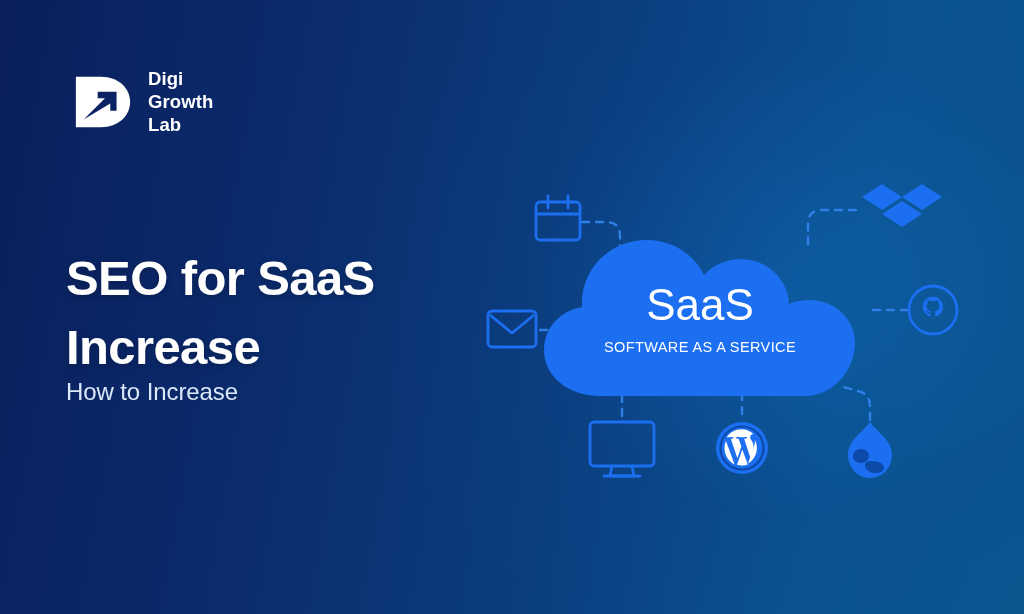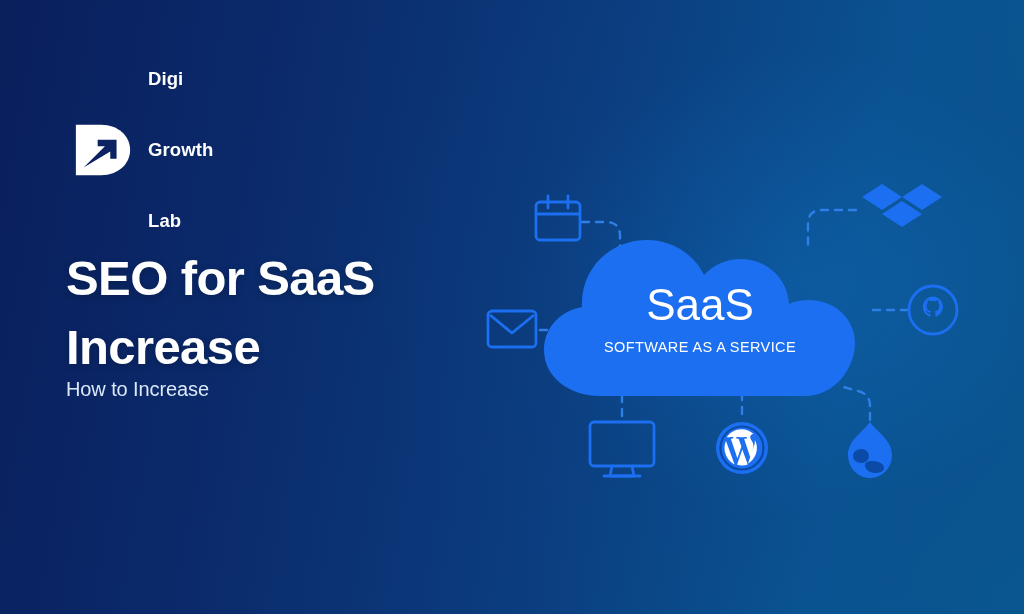--- a/index.html
+++ b/index.html
@@ -34,42 +34,41 @@
   }
   #logo-mark { width: 62px; height: 62px; display: block; }
   #logo-words {
     display: flex;
     flex-direction: column;
     color: #ffffff;
     font-weight: bold;
     font-size: 18.5px;
     line-height: 1.23;
     letter-spacing: 0.1px;
-    gap: 48px;
   }
 
   
   #headline {
     position: absolute;
     left: 66px;
     top: 238px;
     color: #ffffff;
     font-size: 49px;
     font-weight: bold;
     line-height: 1.16;
     letter-spacing: -0.6px;
     text-shadow: 0 2px 7px rgba(0,0,0,0.22);
     max-width: 380px;
   }
   #subhead {
     position: absolute;
     left: 66px;
     top: 362px;
     color: #dbe8f7;
-    font-size: 20px;
+    font-size: 24px;
     font-weight: normal;
     line-height: 1.52;
     letter-spacing: -0.1px;
     max-width: 400px;
   }
   #headline .hl-line, #subhead .sh-line { display: block; margin-top: 12px; }
 
   
   #artwork {
     position: absolute;

